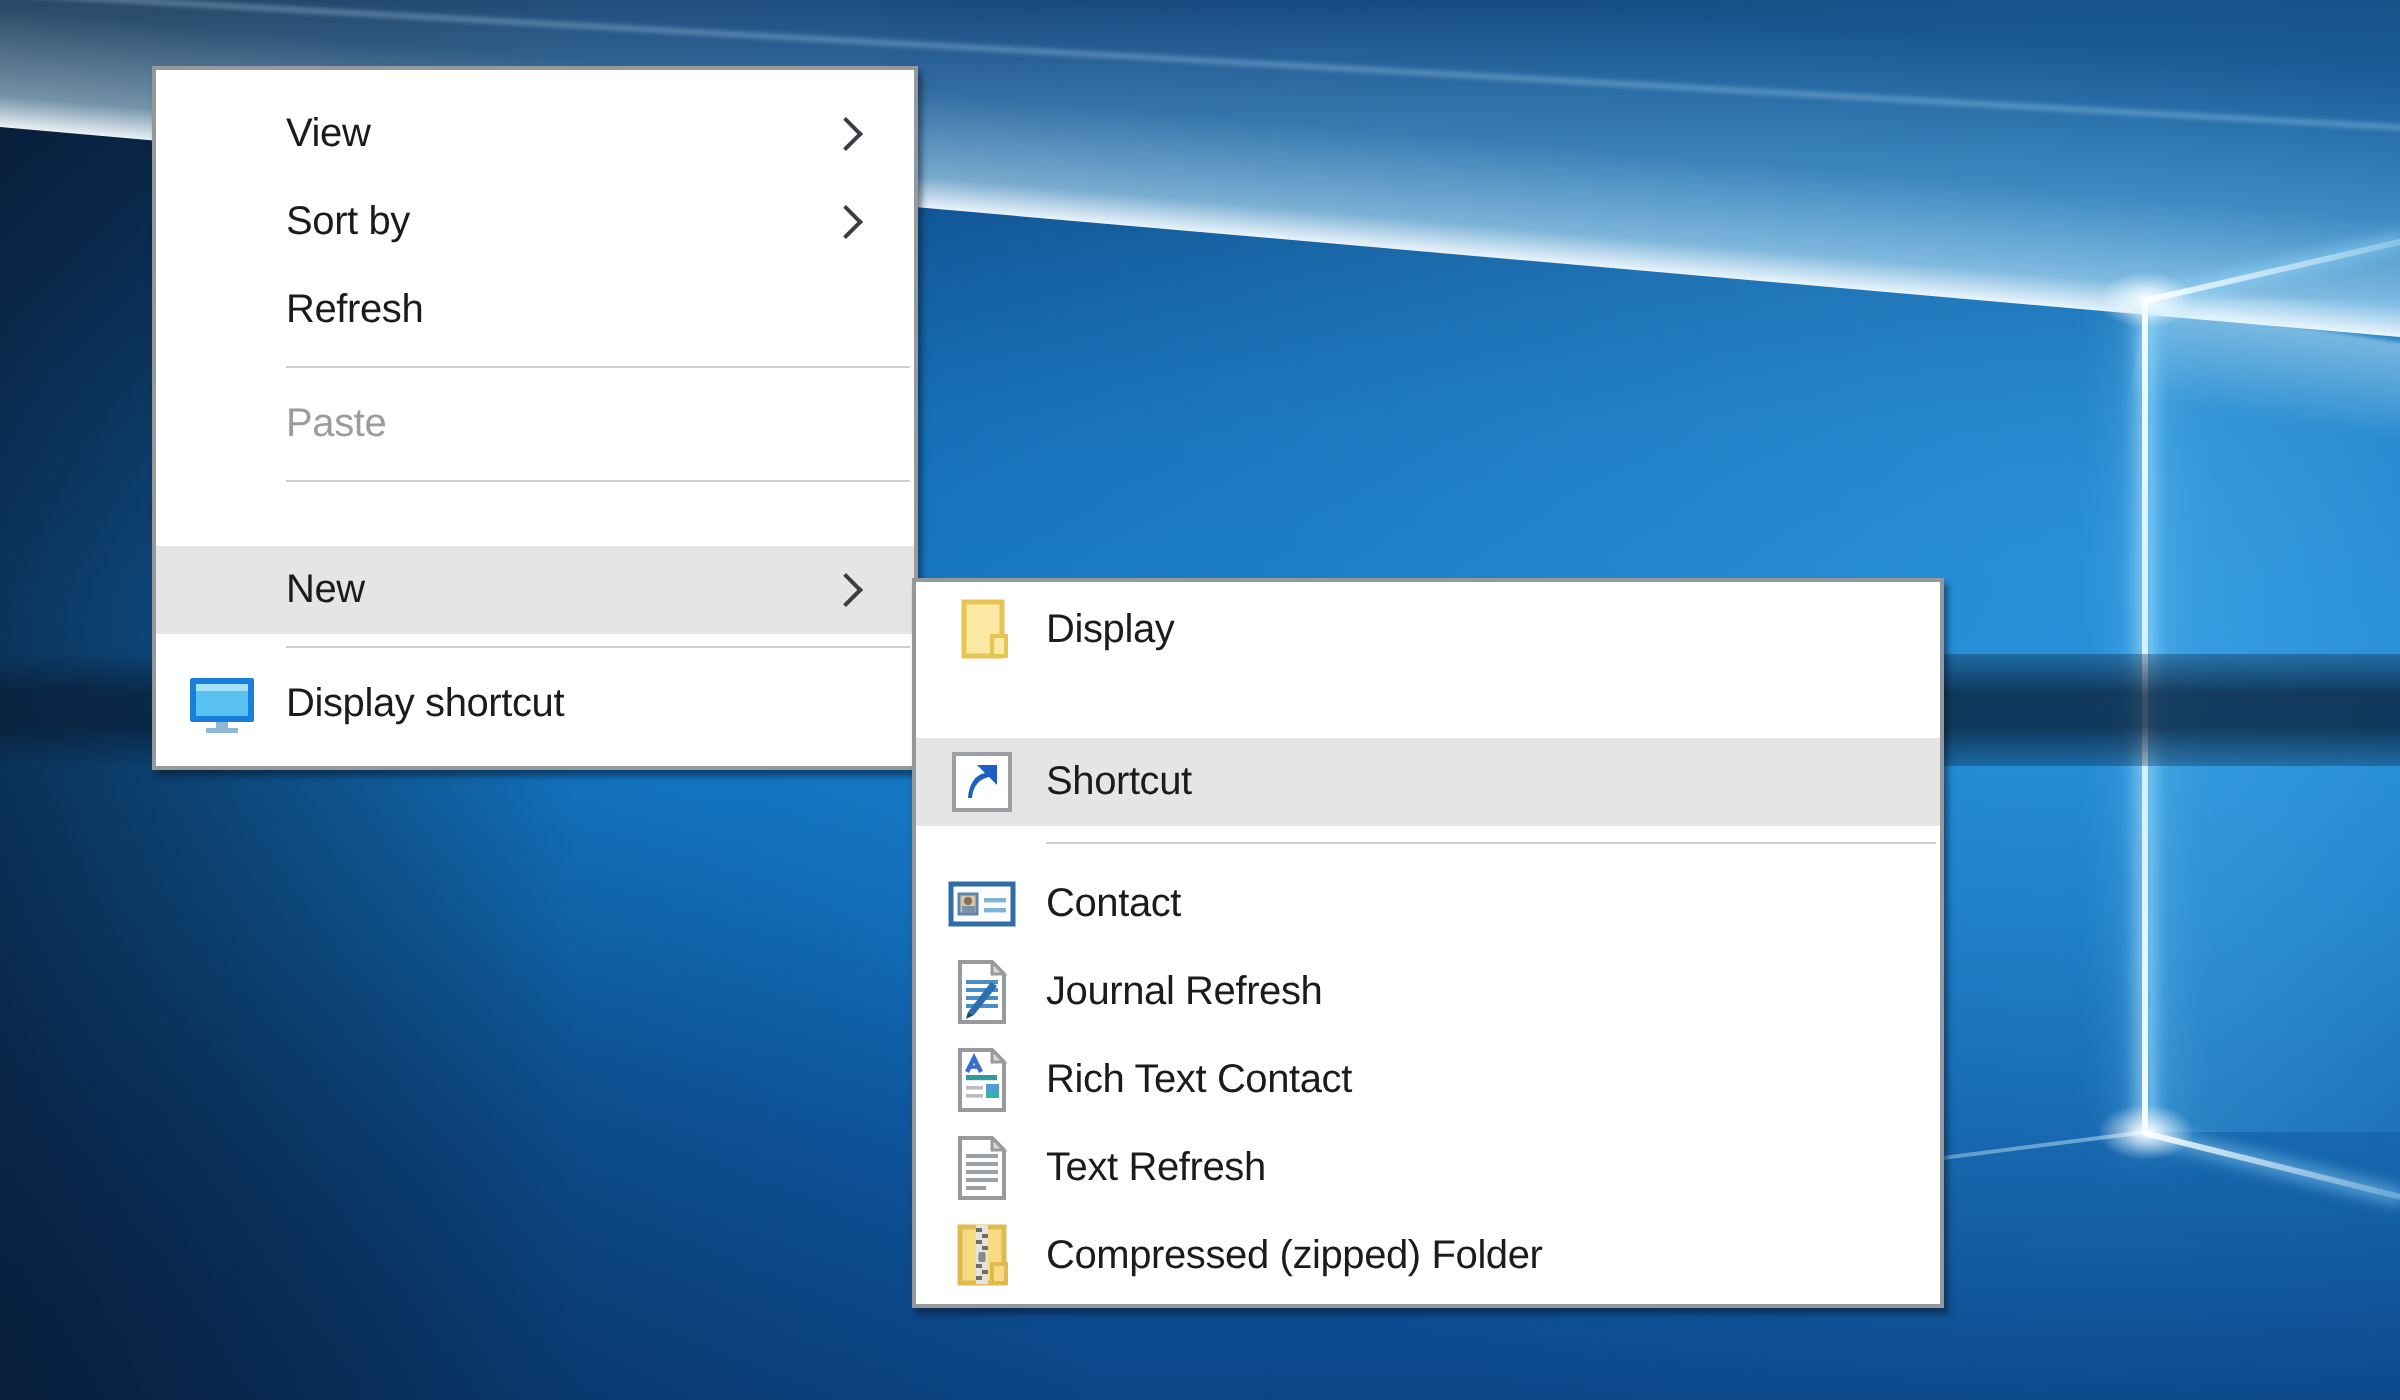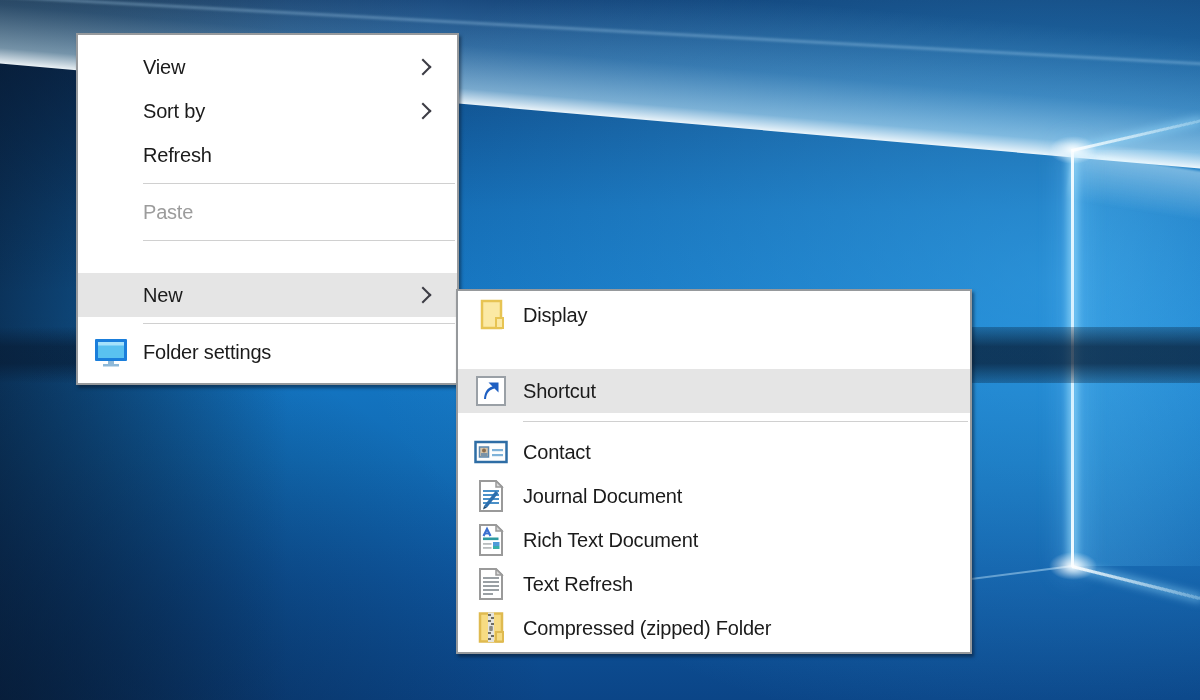--- a/index.html
+++ b/index.html
@@ -120,21 +120,21 @@
     <div class="mi">
       <span class="iconbox">
         <svg width="34" height="30" viewBox="0 0 34 30">
           <rect x="1" y="2" width="32" height="22" rx="1" fill="#1a7edb"></rect>
           <rect x="4" y="5" width="26" height="16" fill="#59c1f0"></rect>
           <rect x="4" y="5" width="26" height="3.5" fill="#a5e2fb"></rect>
           <rect x="14" y="24" width="6" height="3" fill="#8fb9d8"></rect>
           <rect x="9" y="27" width="16" height="2.5" fill="#8fb9d8"></rect>
         </svg>
       </span>
-      <span class="label">Folder settings</span>
+      <span class="label">Display shortcut</span>
     </div>
 
   </div>
 
   <div class="menu menu-sub">
 
     <div class="mi">
       <span class="iconbox">
         <svg width="32" height="34" viewBox="0 0 32 34">
           <rect x="7" y="3" width="19" height="27" fill="#fbe9a4" stroke="#e7c453" stroke-width="2.5"></rect>
@@ -177,38 +177,38 @@
           <path d="M2 1 H18 L24 7 V31 H2 Z" fill="#ffffff" stroke="#9a9a9a" stroke-width="2"></path>
           <path d="M18 1 L24 7 H18 Z" fill="#d9d9d9" stroke="#9a9a9a" stroke-width="1.5"></path>
           <rect x="5" y="10" width="16" height="2" fill="#4a90c8"></rect>
           <rect x="5" y="14" width="16" height="2" fill="#4a90c8"></rect>
           <rect x="5" y="18" width="16" height="2" fill="#4a90c8"></rect>
           <rect x="5" y="22" width="16" height="2" fill="#4a90c8"></rect>
           <polygon points="6,26 17.5,11 20.5,13 9,27.5" fill="#2c6fae"></polygon>
           <polygon points="6,26 9,27.5 5,29.5" fill="#1b4a74"></polygon>
         </svg>
       </span>
-      <span class="label">Journal Document</span>
+      <span class="label">Journal Refresh</span>
     </div>
 
     <div class="mi">
       <span class="iconbox">
         <svg width="26" height="32" viewBox="0 0 26 32">
           <path d="M2 1 H18 L24 7 V31 H2 Z" fill="#ffffff" stroke="#9a9a9a" stroke-width="2"></path>
           <path d="M18 1 L24 7 H18 Z" fill="#d9d9d9" stroke="#9a9a9a" stroke-width="1.5"></path>
           <path d="M5.5 12 L9 5 L12.5 12" stroke="#3a6fd0" stroke-width="2.2" fill="none"></path>
           <line x1="7" y1="9.5" x2="11" y2="9.5" stroke="#3a6fd0" stroke-width="1.8"></line>
           <rect x="5" y="13.5" width="15.5" height="2.6" fill="#2f9aa0"></rect>
           <rect x="5" y="19" width="8.5" height="1.8" fill="#b9bdbf"></rect>
           <rect x="5" y="23" width="8.5" height="1.8" fill="#b9bdbf"></rect>
           <rect x="15" y="18" width="6.5" height="4" fill="#4f9bd8"></rect>
           <rect x="15" y="22" width="6.5" height="3" fill="#37b0a8"></rect>
         </svg>
       </span>
-      <span class="label">Rich Text Document</span>
+      <span class="label">Rich Text Contact</span>
     </div>
 
     <div class="mi">
       <span class="iconbox">
         <svg width="26" height="32" viewBox="0 0 26 32">
           <path d="M2 1 H18 L24 7 V31 H2 Z" fill="#ffffff" stroke="#9a9a9a" stroke-width="2"></path>
           <path d="M18 1 L24 7 H18 Z" fill="#d9d9d9" stroke="#9a9a9a" stroke-width="1.5"></path>
           <rect x="5" y="9" width="16" height="2" fill="#9aa0a4"></rect>
           <rect x="5" y="13" width="16" height="2" fill="#9aa0a4"></rect>
           <rect x="5" y="17" width="16" height="2" fill="#9aa0a4"></rect>

